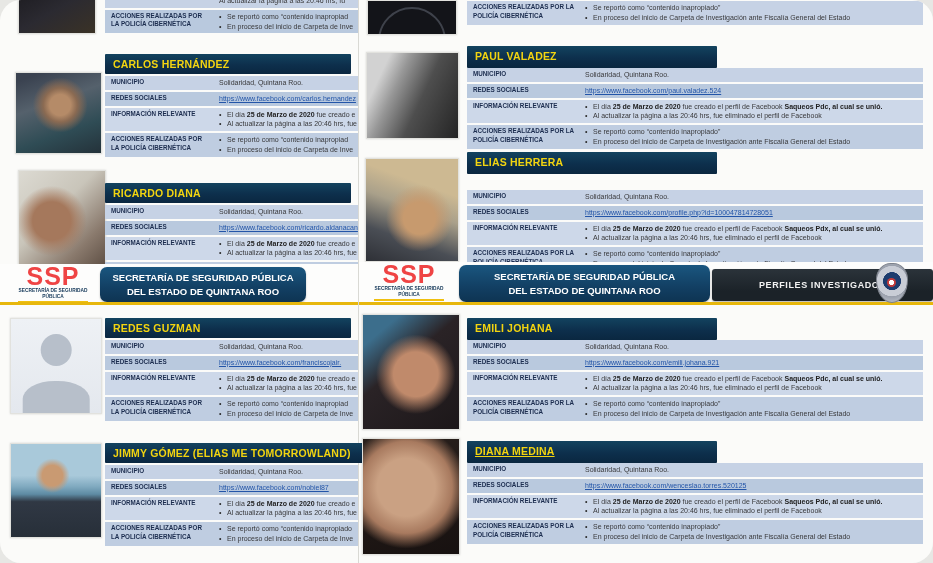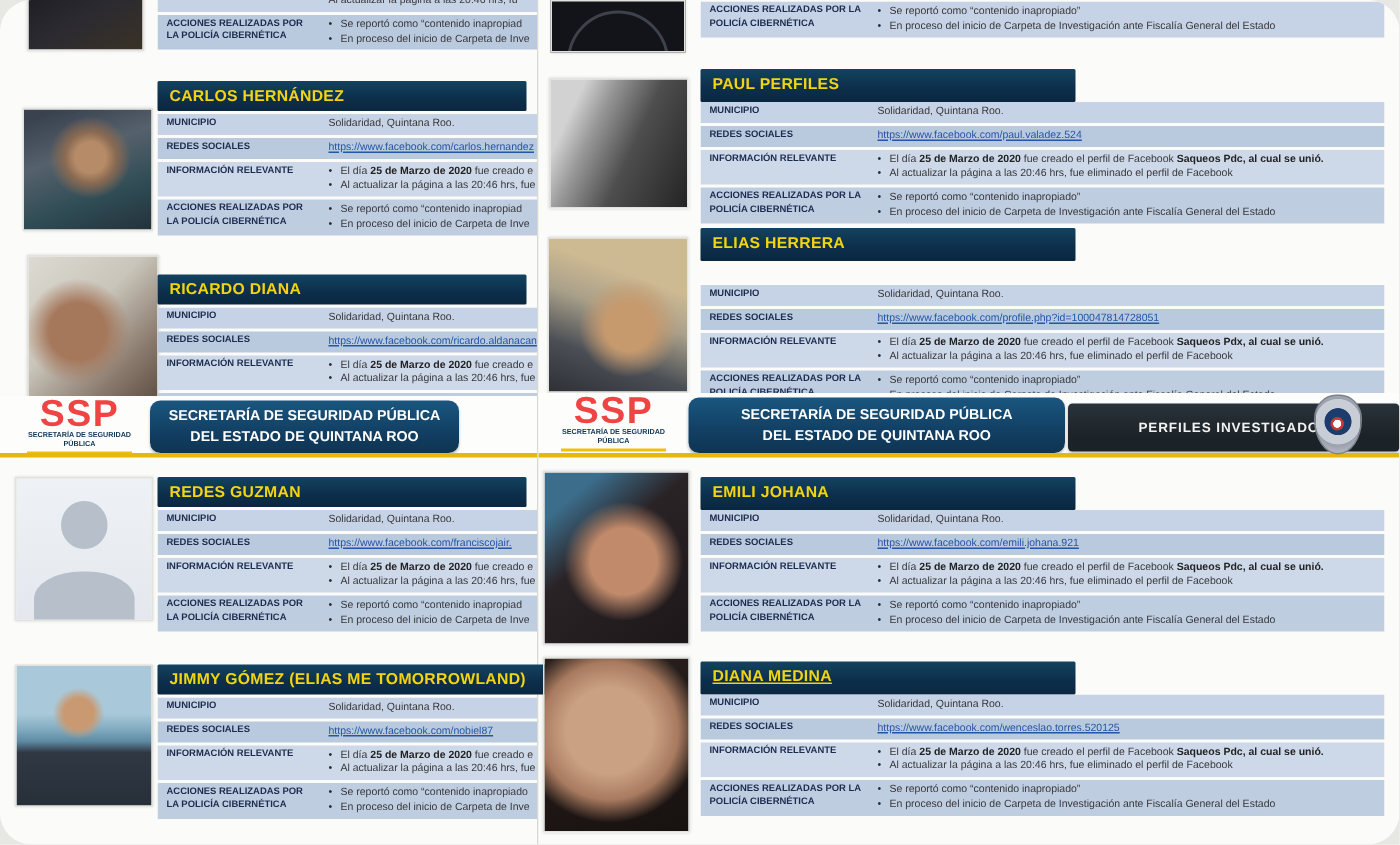--- a/index.html
+++ b/index.html
@@ -213,21 +213,21 @@
             <div class="lbl">ACCIONES REALIZADAS POR LA POLICÍA CIBERNÉTICA</div>
             <div class="val">
               <div class="vline"><span class="bul">•</span><span>Se reportó como “contenido inapropiado”</span></div>
               <div class="vline"><span class="bul">•</span><span>En proceso del inicio de Carpeta de Investigación ante Fiscalía General del Estado</span></div>
             </div>
           </div>
         </div>
       </div>
       <div class="card-el" style="left: 0px; top: 0px; width: 933px; height: 563px; pointer-events: none;">
         <div class="photo" style="left: 366px; top: 52px; width: 91px; height: 85px; background: linear-gradient(115deg, rgb(210, 210, 210) 0px, rgb(210, 210, 210) 18%, rgb(151, 151, 151) 34%, rgb(78, 78, 78) 58%, rgb(36, 36, 36));"></div>
-        <div class="name-bar" style="left: 467px; top: 46px; width: 242px; height: 22px;"><span>PAUL PERFILES</span></div>
+        <div class="name-bar" style="left: 467px; top: 46px; width: 242px; height: 22px;"><span>PAUL VALADEZ</span></div>
         <div class="ptable" style="left: 467px; top: 68px; width: 456px; --lw: 104px;">
           <div class="prow bg0">
             <div class="lbl">MUNICIPIO</div>
             <div class="val">
               <div class="vline"><span>Solidaridad, Quintana Roo.</span></div>
             </div>
           </div>
           <div class="prow bg1">
             <div class="lbl">REDES SOCIALES</div>
             <div class="val">

